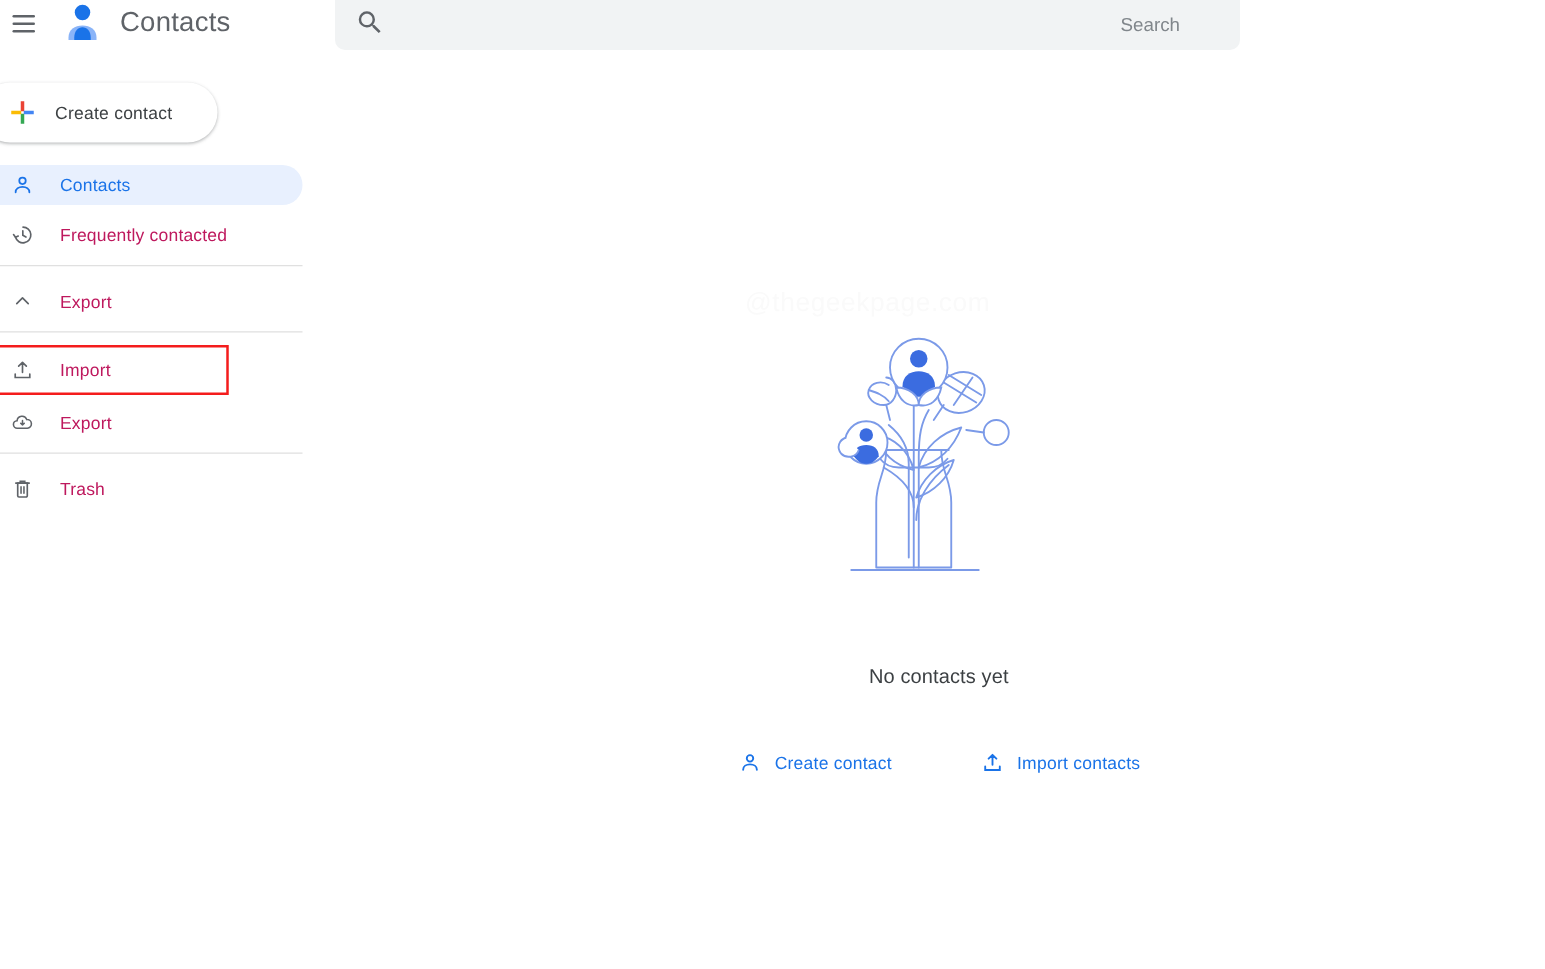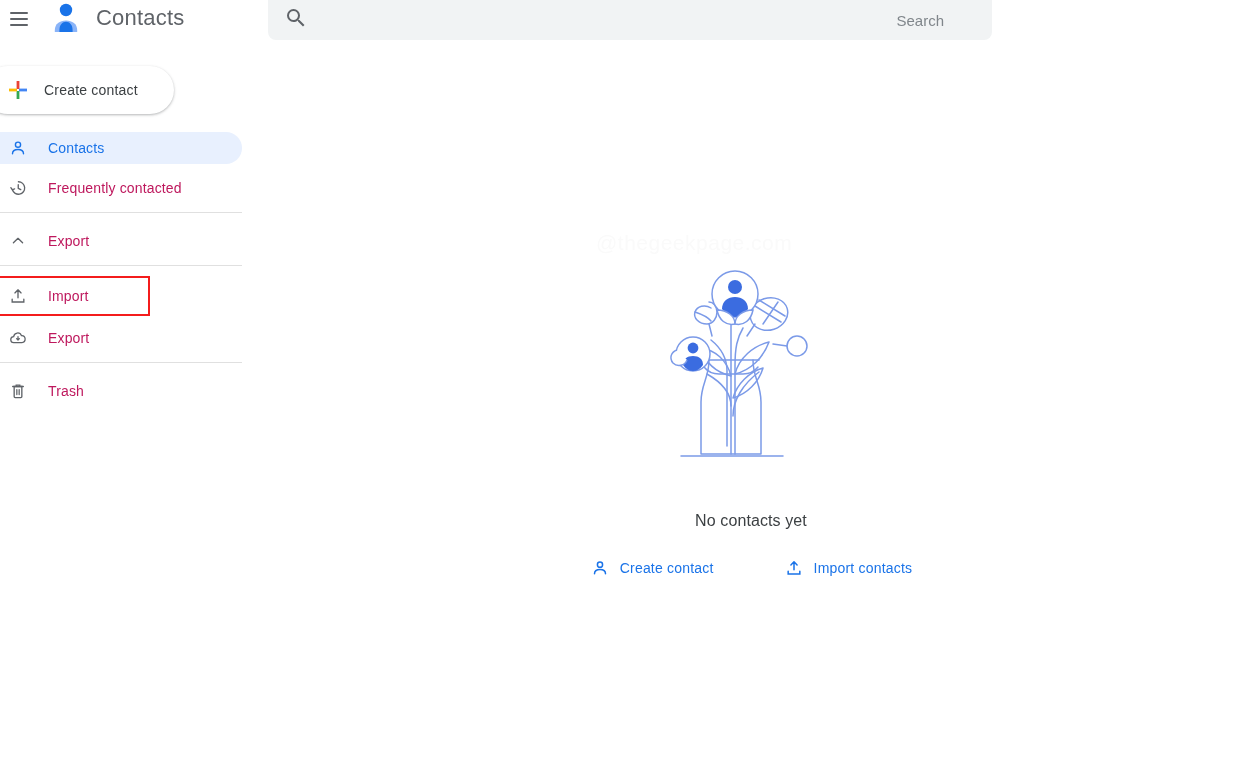--- a/index.html
+++ b/index.html
@@ -84,31 +84,31 @@
     margin-left: 20px; font-size: 14px; color: #be185d;
     font-weight: 500; letter-spacing: .15px; white-space: nowrap;
   }
   .nav-item.selected { background: #e8f0fe; }
   .nav-item.selected .lbl { color: #1a73e8; }
   .divider {
     width: 242px; height: 1px; background: #e0e0e0; margin: 8px 0 12px 0;
   }
   .nav-item.highlighted {
     outline: 2px solid #f41c1c; outline-offset: 0;
-    border-radius: 0; width: 148px; height: 36px;
+    border-radius: 0; width: 181px; height: 36px;
   }
 
   
   .main {
     position: absolute; left: 266px; top: 56px;
     width: 970px; height: 719px;
   }
   .empty {
     position: absolute; left: 0; right: 0; top: 210px;
-    display: flex; flex-direction: column; align-items: center;
+    display: flex; flex-direction: column; align-items: center; gap: 21px;
   }
   .illus { width: 200px; height: 220px; position: relative; }
   .watermark {
     position: absolute; left: 330px; top: 175px;
     font-size: 21px; color: #fafafa; letter-spacing: .5px;
     white-space: nowrap; pointer-events: none;
   }
   .empty-title {
     margin-top: 26px; font-size: 16px; color: #3c4043; letter-spacing: .1px;
   }

